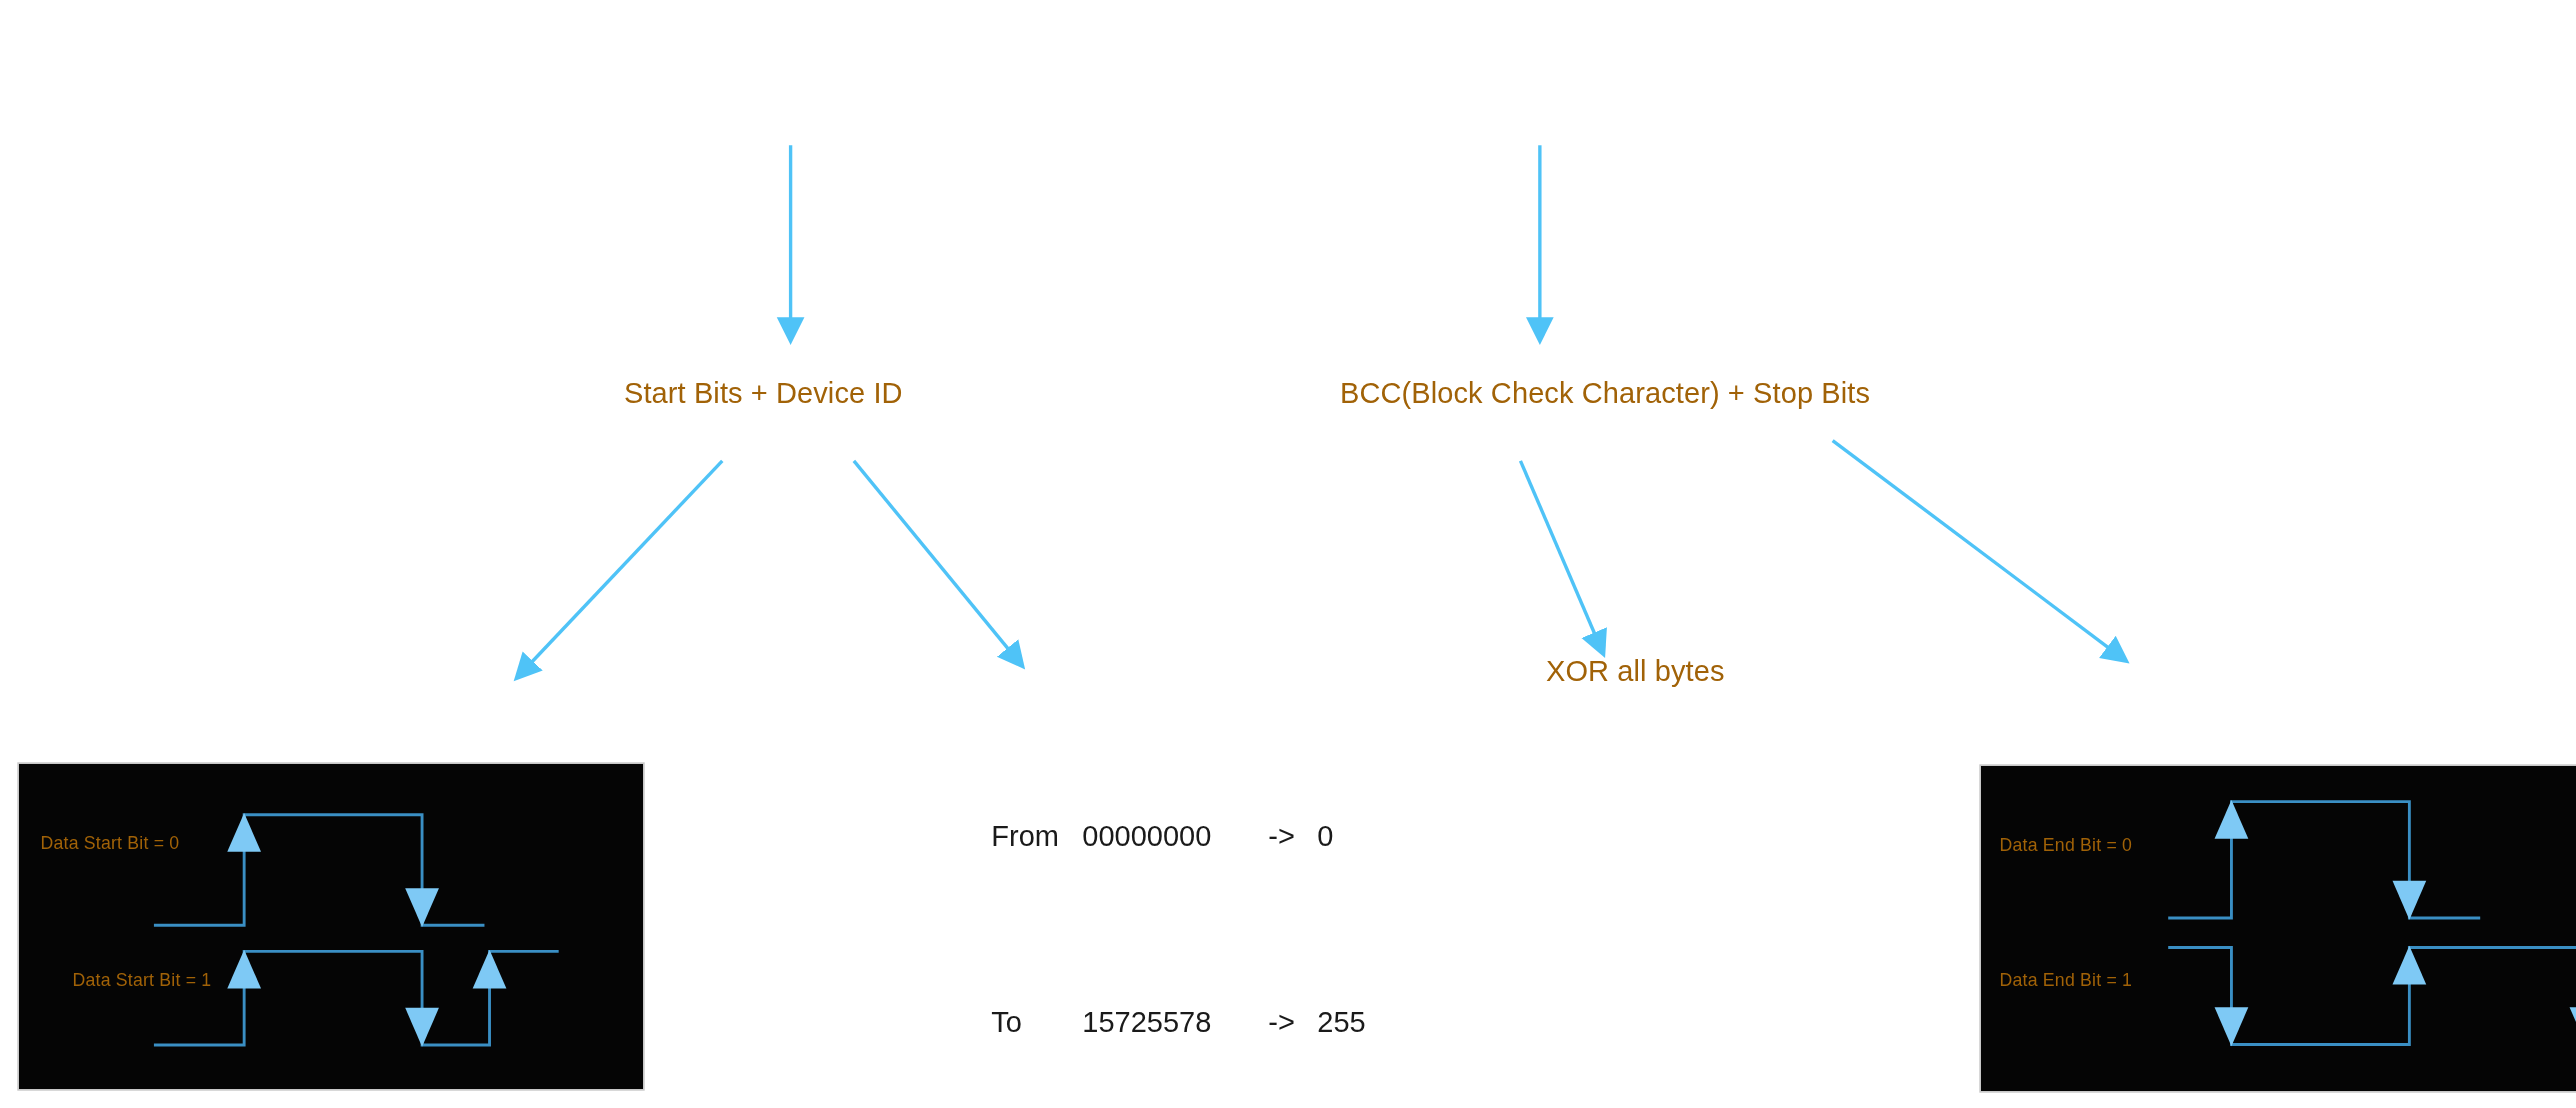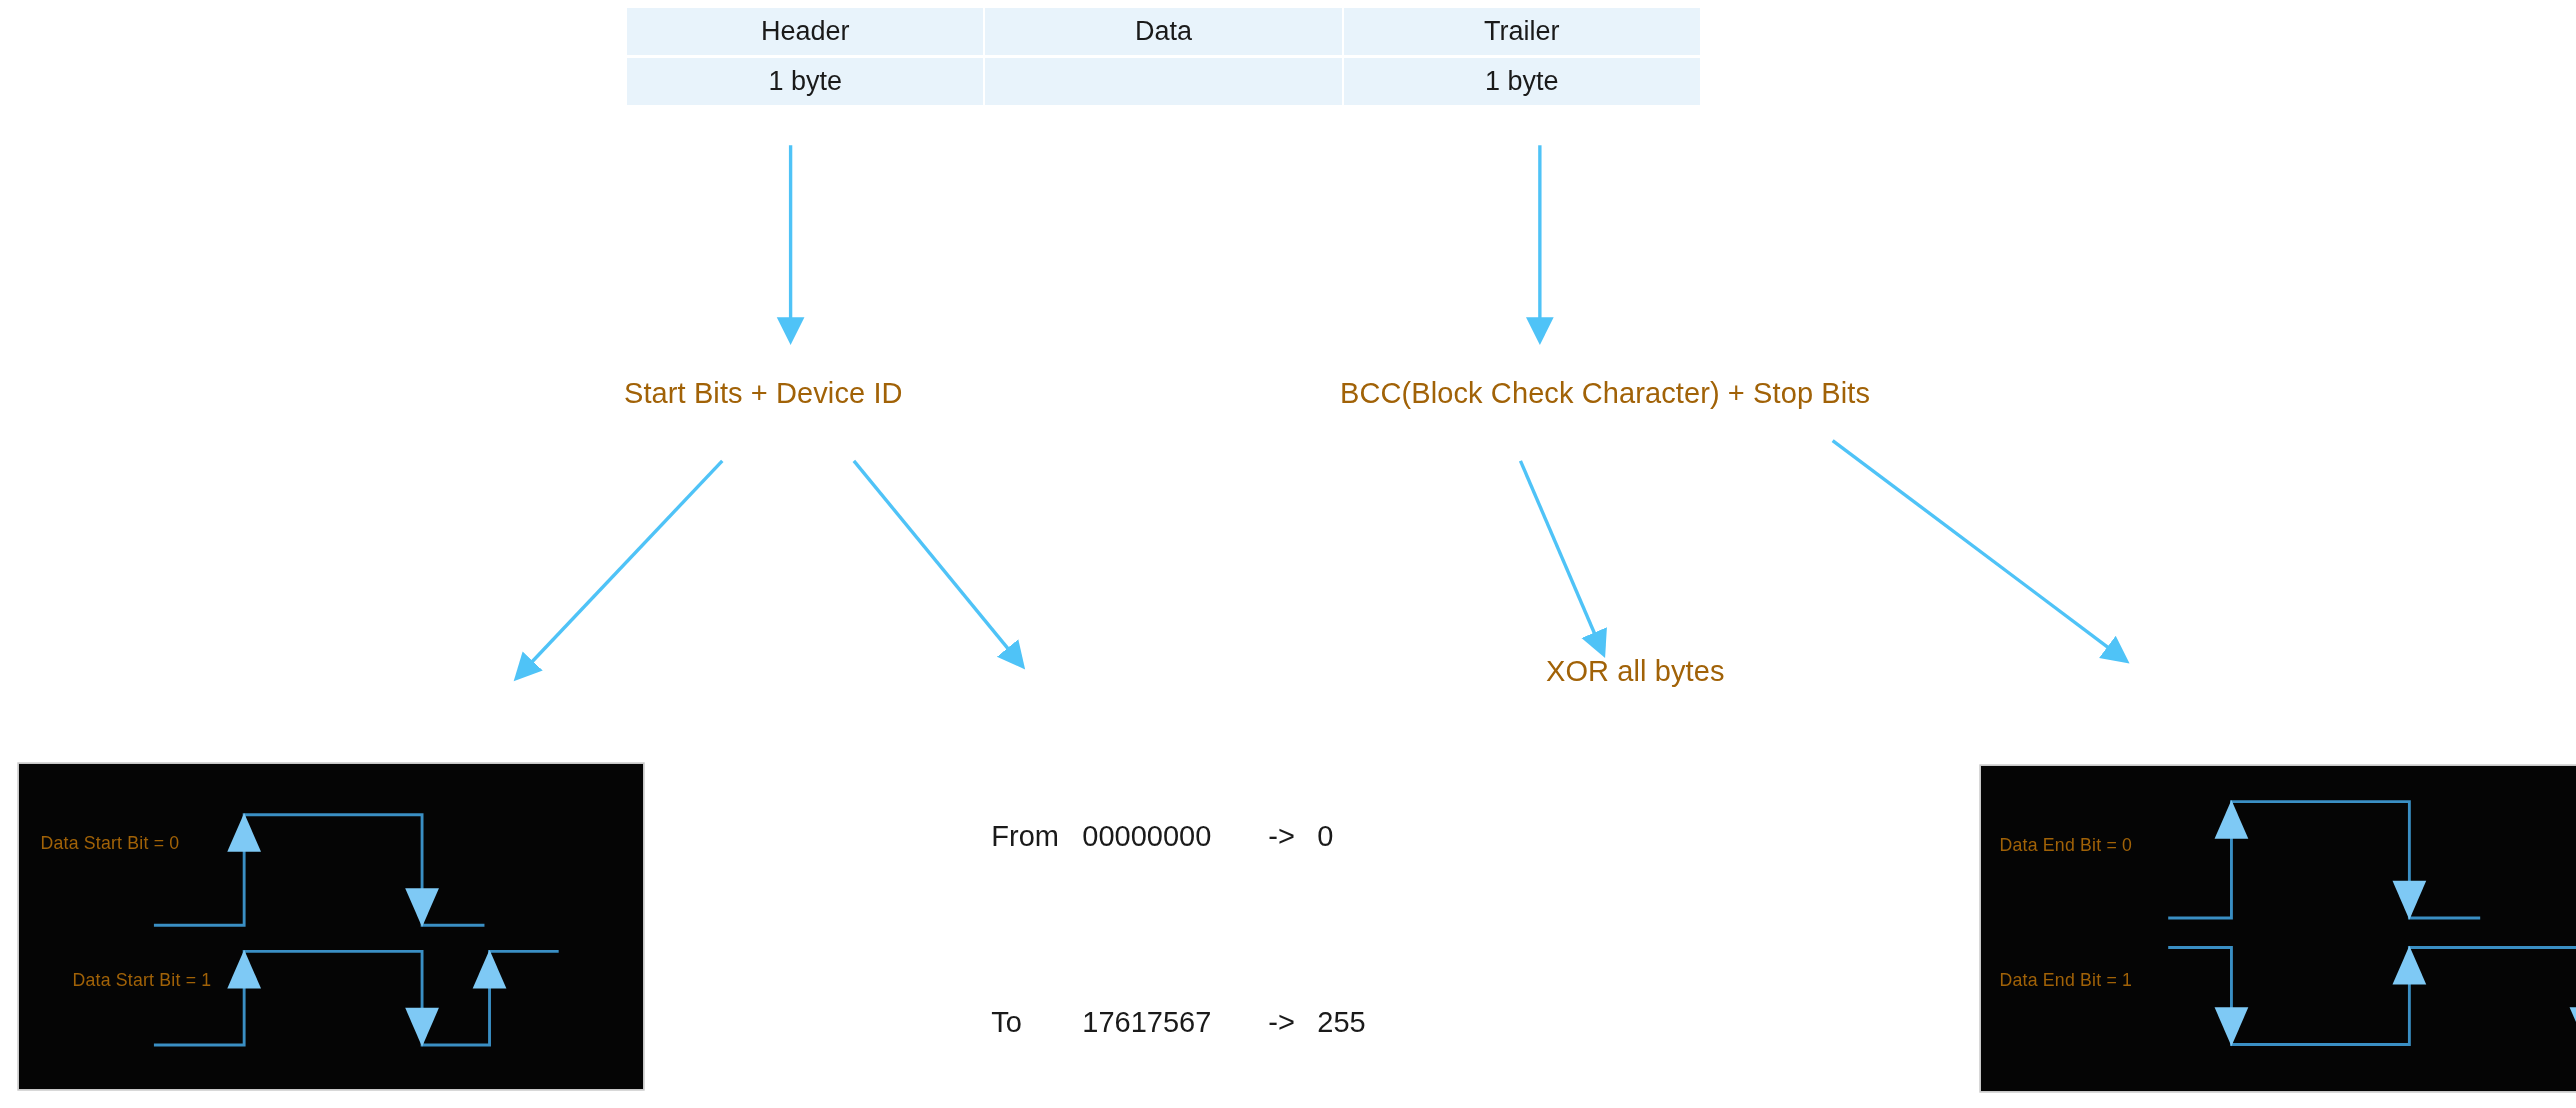--- a/index.html
+++ b/index.html
@@ -102,34 +102,20 @@
   #panel-start .wave-text.t0 { left: 22px; top: 69px; }
   #panel-start .wave-text.t1 { left: 22px; top: 206px; padding-left: 32px; }
   #panel-end   .wave-text.t0 { left: 18.6px; top: 69px; }
   #panel-end   .wave-text.t1 { left: 18.6px; top: 204px; }
 </style>
 </head>
 <body>
 
 <div id="canvas">
 
-  <table class="packet-table">
-    <tbody>
-        <tr class="row-head">
-      <td class="col-header">Header</td>
-      <td class="col-data">Data</td>
-      <td class="col-trailer">Trailer</td>
-    </tr>
-    <tr class="row-size">
-      <td class="col-header">1 byte</td>
-      <td class="col-data"></td>
-      <td class="col-trailer">1 byte</td>
-    </tr>
-  </tbody>
-    </table>
 
   <svg id="arrows" viewBox="0 0 3053 1314" xmlns="http://www.w3.org/2000/svg">
     <defs>
       <marker id="ah" markerWidth="9" markerHeight="9" refX="2.3" refY="4.5" orient="auto" markerUnits="strokeWidth">
         <path d="M0,0.4 L8.2,4.5 L0,8.6 z" fill="#4FC3F7"></path>
       </marker>
     </defs>
 
     <line x1="937" y1="172" x2="937" y2="385" stroke="#4FC3F7" stroke-width="4" marker-end="url(#ah)"></line>
 
@@ -148,21 +134,21 @@
 
   <div class="flow-label" id="label-bcc">BCC(Block Check Character)  +  Stop Bits</div>
 
   <div class="flow-label" id="label-xor">XOR all bytes</div>
 
   <div class="byte-range">
     <span class="rng-row">
       <span class="rng-word">From</span><span class="rng-bits">00000000</span><span class="rng-arrow">-&gt;</span><span class="rng-val">0</span>
     </span>
     <span class="rng-row">
-      <span class="rng-word">To</span><span class="rng-bits">17617567</span><span class="rng-arrow">-&gt;</span><span class="rng-val">255</span>
+      <span class="rng-word">To</span><span class="rng-bits">15725578</span><span class="rng-arrow">-&gt;</span><span class="rng-val">255</span>
     </span>
   </div>
 
   <div class="wave-panel" id="panel-start">
     <svg viewBox="0 0 740 385" xmlns="http://www.w3.org/2000/svg">
 
       <g>
         <path d="M 160 191 L 267 191 L 267 60 L 478 60 L 478 191 L 552 191" fill="none" stroke="#3a8fc4" stroke-width="3.4"></path>
         <polygon points="267,58 247,104 287,104" fill="#7ec9f5"></polygon>
         <polygon points="478,193 458,147 498,147" fill="#7ec9f5"></polygon>

